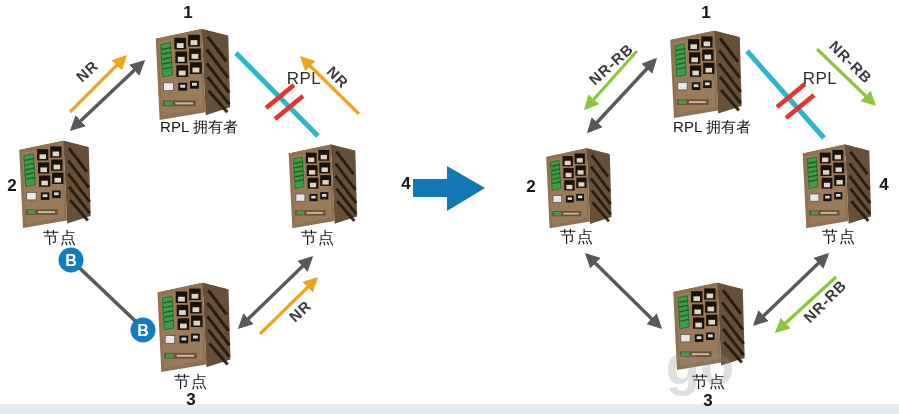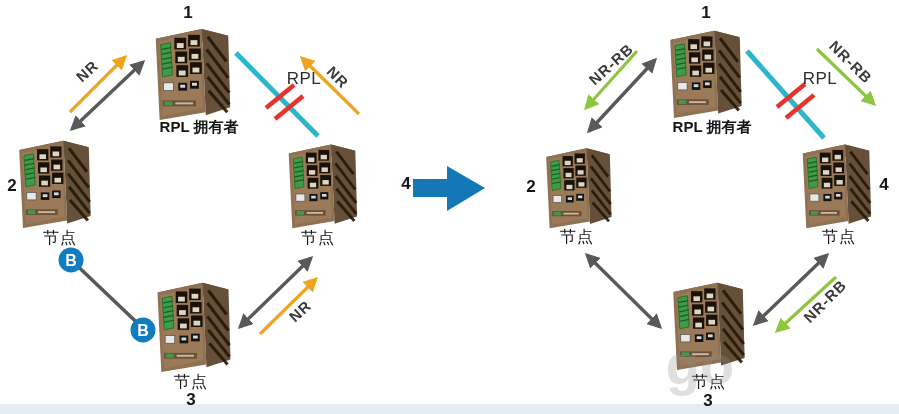--- a/index.html
+++ b/index.html
@@ -4,21 +4,21 @@
 <style>
   * { margin:0; padding:0; box-sizing:border-box; }
   html,body { background:#ffffff; }
   body { font-family:"Liberation Sans","DejaVu Sans",sans-serif; }
   .stage { position:relative; width:899px; height:414px; background:#ffffff; overflow:hidden; }
   .links-layer { position:absolute; left:0; top:0; pointer-events:none; z-index:1; }
   .sw { position:absolute; z-index:2; }
   .lbl { position:absolute; transform:translate(-50%,-50%); white-space:nowrap; z-index:4; color:#111; }
   .num { font-size:17px; font-weight:bold; color:#151515; }
   .name { font-size:16px; color:#161616; letter-spacing:1px; }
-  .role { font-size:15px; color:#161616;font-weight:bold; }
+  .role { font-size:15px; color:#161616; }
   .msg { font-size:15px; font-weight:600; color:#3a3a3a; letter-spacing:1px; }
   .rpl-lbl { font-size:17px; font-weight:500; color:#2d2d2d; letter-spacing:0.5px; }
   .rot-neg42 { transform:translate(-50%,-50%) rotate(-42deg); }
   .rot-neg45 { transform:translate(-50%,-50%) rotate(-45deg); }
   .rot-pos45 { transform:translate(-50%,-50%) rotate(45deg); }
   .badge { position:absolute; transform:translate(-50%,-50%); width:25px; height:25px;
            border-radius:50%; background:#0F7DBF; color:#fff; font-weight:bold; font-size:16px;
            display:flex; align-items:center; justify-content:center; z-index:5; }
   .bottom-strip { position:absolute; left:0; top:404px; width:899px; height:10px; background:#E2ECF2; z-index:0; }
   .watermark { position:absolute; left:700px; top:364px; transform:translate(-50%,-50%);

